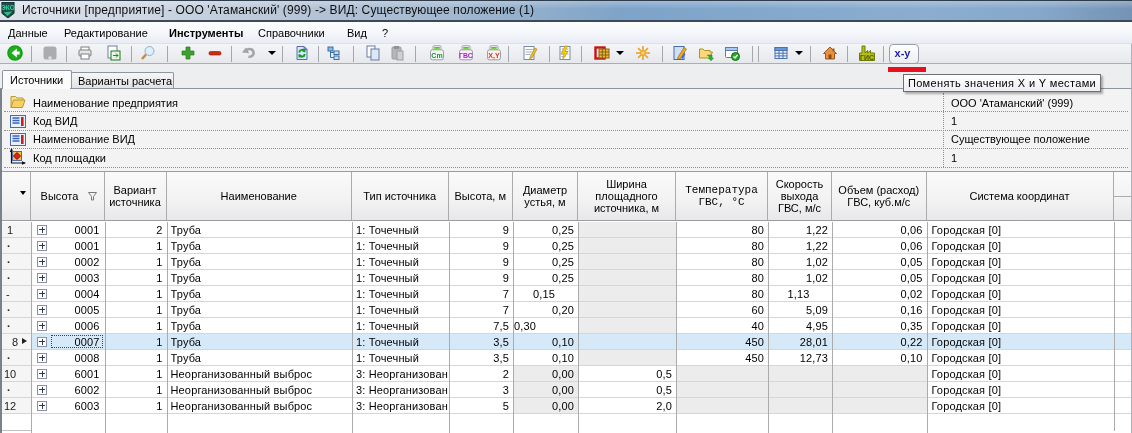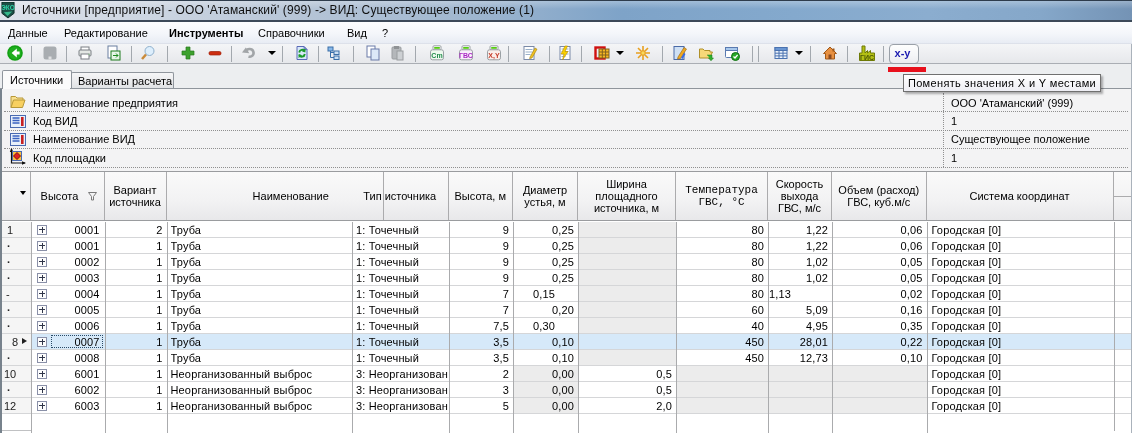--- a/index.html
+++ b/index.html
@@ -216,21 +216,21 @@
 <path d="M3.5 1 L3.5 15 L17 15" stroke="#101010" stroke-width="1.2" fill="none"></path>
 <path d="M3.5 0 L1.8 4 L5.2 4 Z" fill="#101010"></path>
 <path d="M18 15 L14 13.3 L14 16.7 Z" fill="#101010"></path>
 <rect x="4.5" y="3.5" width="9" height="9" fill="#f8c040" stroke="#4a6ab0"></rect>
 <path d="M9 4.5 L12.5 8 L9 11.5 L5.5 8 Z" fill="#e02020" stroke="#801010"></path>
 </svg>
 <div class="abs" style="left:2px;top:171px;width:1130px;height:50px;background:linear-gradient(180deg,#fafafa 0,#f2f2f3 60%,#e8e8ea 100%);border-top:1px solid #9a9c9f;border-bottom:1px solid #9a9c9f;box-sizing:border-box;"></div>
 <div class="hc" style="left:2px;top:172px;width:28.0px;height:48px;"></div>
 <div class="hc" style="left:31px;top:172px;width:72.5px;height:48px;"></div>
 <div class="hc" style="left:104.5px;top:172px;width:61.0px;height:48px;">Вариант<br>источника</div>
-<div class="hc" style="left:166.5px;top:172px;width:184.5px;height:48px;padding-left:32px;">Наименование</div>
+<div class="hc" style="left:166.5px;top:172px;width:184.5px;height:48px;">Наименование</div>
 <div class="hc" style="left:352px;top:172px;width:95.5px;height:48px;">Тип источника</div>
 <div class="hc" style="left:448.5px;top:172px;width:63.5px;height:48px;">Высота, м</div>
 <div class="hc" style="left:513px;top:172px;width:64.0px;height:48px;">Диаметр<br>устья, м</div>
 <div class="hc" style="left:578px;top:172px;width:97.0px;height:48px;">Ширина<br>площадного<br>источника, м</div>
 <div class="hc" style="left:676px;top:172px;width:91.0px;height:48px;font-family:Liberation Mono, monospace;">Температура<br>ГВС, °С</div>
 <div class="hc" style="left:768px;top:172px;width:63.0px;height:48px;">Скорость<br>выхода<br>ГВС, м/с</div>
 <div class="hc" style="left:832px;top:172px;width:93.5px;height:48px;">Объем (расход)<br>ГВС, куб.м/с</div>
 <div class="hc" style="left:926.5px;top:172px;width:186.0px;height:48px;">Система координат</div>
 <div class="hc" style="left:1113.5px;top:172px;width:17.5px;height:48px;"></div>
 <div class="hc" style="left:31px;top:172px;width:57px;height:48px;border-right:none;">Высота</div>
@@ -374,21 +374,21 @@
 <div class="abs" style="left:37px;top:289px;width:10px;height:10px;border:1px solid #8a90a8;background:#fdfdfd;box-sizing:border-box;"></div>
 <div class="abs" style="left:39px;top:293px;width:6px;height:1px;background:#30364a;"></div>
 <div class="abs" style="left:41.5px;top:290.5px;width:1px;height:6px;background:#30364a;"></div>
 <div class="cell" style="left:32.0px;top:287px;width:67.5px;height:14px;line-height:14px;text-align:right;">0004</div>
 <div class="cell" style="left:105.5px;top:287px;width:57.0px;height:14px;line-height:14px;text-align:right;">1</div>
 <div class="cell" style="left:170.5px;top:287px;width:180.5px;height:14px;line-height:14px;">Труба</div>
 <div class="cell" style="left:356.0px;top:287px;width:91.5px;height:14px;line-height:14px;">1: Точечный</div>
 <div class="cell" style="left:449.5px;top:287px;width:59.5px;height:14px;line-height:14px;text-align:right;">7</div>
 <div class="cell" style="left:514.0px;top:287px;width:60.0px;height:14px;line-height:14px;text-align:center;">0,15</div>
 <div class="cell" style="left:677.0px;top:287px;width:87.0px;height:14px;line-height:14px;text-align:right;">80</div>
-<div class="cell" style="left:769.0px;top:287px;width:59.0px;height:14px;line-height:14px;text-align:left;">1,13</div>
+<div class="cell" style="left:769.0px;top:287px;width:59.0px;height:14px;line-height:14px;text-align:center;">1,13</div>
 <div class="cell" style="left:833.0px;top:287px;width:89.5px;height:14px;line-height:14px;text-align:right;">0,02</div>
 <div class="cell" style="left:931.5px;top:287px;width:181.0px;height:14px;line-height:14px;">Городская [0]</div>
 <div class="abs" style="left:2px;top:302px;width:1130px;height:16px;background:#ffffff;border-bottom:1px solid #d5d6d8;box-sizing:border-box;"></div>
 <div class="abs" style="left:578px;top:302px;width:98.0px;height:15px;background:#ececec;"></div>
 <div class="abs" style="left:2px;top:302px;width:29px;height:15px;background:#f5f5f5;"></div>
 <div class="abs" style="left:31.0px;top:302px;width:1px;height:16px;background:#aaabad;"></div>
 <div class="abs" style="left:104.5px;top:302px;width:1px;height:16px;background:#aaabad;"></div>
 <div class="abs" style="left:166.5px;top:302px;width:1px;height:16px;background:#aaabad;"></div>
 <div class="abs" style="left:352.0px;top:302px;width:1px;height:16px;background:#aaabad;"></div>
 <div class="abs" style="left:448.5px;top:302px;width:1px;height:16px;background:#aaabad;"></div>
@@ -430,21 +430,21 @@
 <div class="abs" style="left:1113.5px;top:318px;width:1px;height:16px;background:#aaabad;"></div>
 <div class="abs" style="left:7px;top:319px;height:14px;line-height:14px;color:#222;font-weight:bold;">·</div>
 <div class="abs" style="left:37px;top:321px;width:10px;height:10px;border:1px solid #8a90a8;background:#fdfdfd;box-sizing:border-box;"></div>
 <div class="abs" style="left:39px;top:325px;width:6px;height:1px;background:#30364a;"></div>
 <div class="abs" style="left:41.5px;top:322.5px;width:1px;height:6px;background:#30364a;"></div>
 <div class="cell" style="left:32.0px;top:319px;width:67.5px;height:14px;line-height:14px;text-align:right;">0006</div>
 <div class="cell" style="left:105.5px;top:319px;width:57.0px;height:14px;line-height:14px;text-align:right;">1</div>
 <div class="cell" style="left:170.5px;top:319px;width:180.5px;height:14px;line-height:14px;">Труба</div>
 <div class="cell" style="left:356.0px;top:319px;width:91.5px;height:14px;line-height:14px;">1: Точечный</div>
 <div class="cell" style="left:449.5px;top:319px;width:59.5px;height:14px;line-height:14px;text-align:right;">7,5</div>
-<div class="cell" style="left:514.0px;top:319px;width:60.0px;height:14px;line-height:14px;text-align:center;">0,30</div>
+<div class="cell" style="left:514.0px;top:319px;width:60.0px;height:14px;line-height:14px;text-align:left;">0,30</div>
 <div class="cell" style="left:677.0px;top:319px;width:87.0px;height:14px;line-height:14px;text-align:right;">40</div>
 <div class="cell" style="left:769.0px;top:319px;width:59.0px;height:14px;line-height:14px;text-align:right;">4,95</div>
 <div class="cell" style="left:833.0px;top:319px;width:89.5px;height:32px;line-height:14px;text-align:right;">0,35</div>
 <div class="cell" style="left:931.5px;top:319px;width:181.0px;height:14px;line-height:14px;">Городская [0]</div>
 <div class="abs" style="left:2px;top:334px;width:1130px;height:16px;background:#d6e9f9;border-bottom:1px solid #d5d6d8;box-sizing:border-box;"></div>
 <div class="abs" style="left:2px;top:334px;width:29px;height:15px;background:#f5f5f5;"></div>
 <div class="abs" style="left:31.0px;top:334px;width:1px;height:16px;background:#aaabad;"></div>
 <div class="abs" style="left:104.5px;top:334px;width:1px;height:16px;background:#aaabad;"></div>
 <div class="abs" style="left:166.5px;top:334px;width:1px;height:16px;background:#aaabad;"></div>
 <div class="abs" style="left:352.0px;top:334px;width:1px;height:16px;background:#aaabad;"></div>

